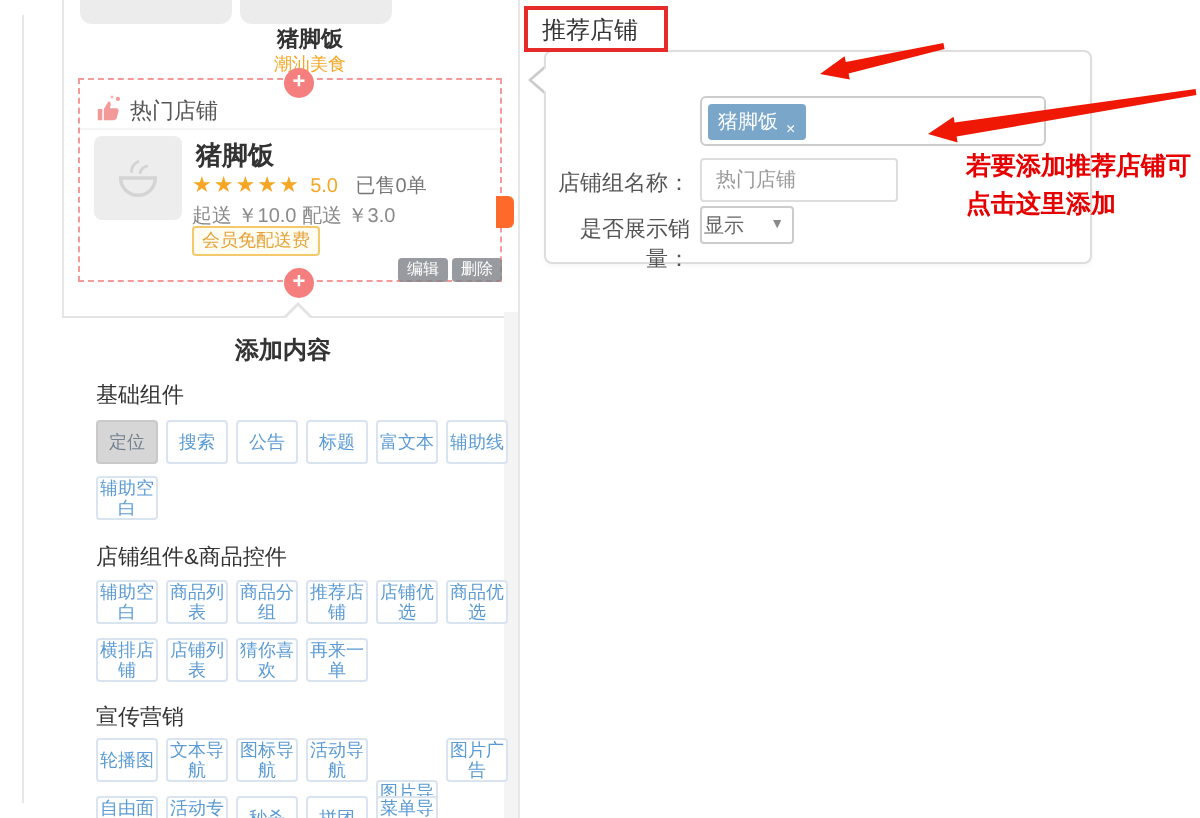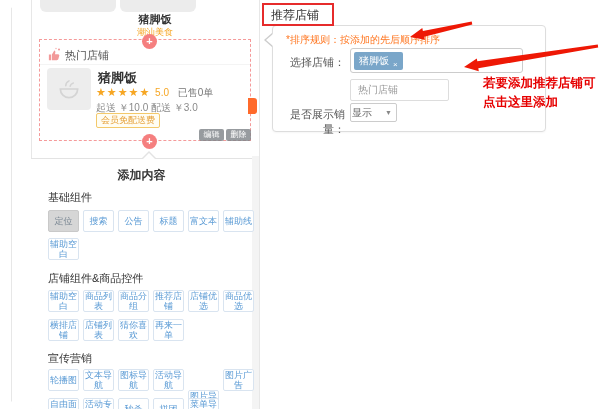--- a/index.html
+++ b/index.html
@@ -144,30 +144,29 @@
   <div class="pbtn" style="left:83px;top:398px">活动专区</div>
   <div class="pbtn" style="left:118px;top:398px">秒杀</div>
   <div class="pbtn" style="left:153px;top:398px">拼团</div>
   <div class="pbtn" style="left:188px;top:398px">菜单导航</div>
 
   <div class="cfg-title">推荐店铺</div>
   <div class="red-rect"></div>
   <div class="cfg-panel"></div>
   <div class="tri-out"></div>
   <div class="tri-in"></div>
-  <div class="cfg-note">*排序规则：按添加的先后顺序排序</div>
 
-  <div class="cfg-label" style="top:55px">选择店铺：</div>
   <div class="tagbox">
     <div class="blue-tag">
       <span>猪脚饭</span>
       <span class="x">×</span>
     </div>
   </div>
 
+  <div class="cfg-label" style="top:84px">店铺组名称：</div>
   <div class="txt-input">
     <span>热门店铺</span>
   </div>
 
   <div class="cfg-label" style="top:107px">是否展示销量：</div>
   <div class="sel">
     <span>显示</span>
     <span class="caret">▼</span>
   </div>
 

